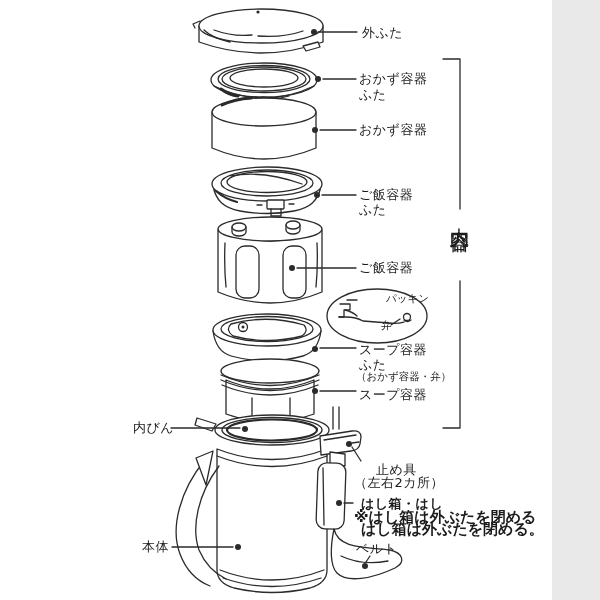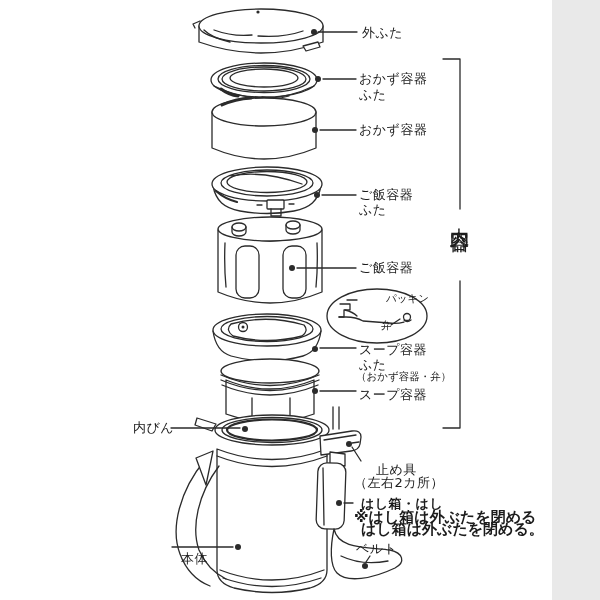--- a/index.html
+++ b/index.html
@@ -190,17 +190,17 @@
   <div class="lbl lbl-sm" style="left:356px;top:371px;">（おかず容器・弁）</div>
   <div class="lbl" style="left:359px;top:388px;">スープ容器</div>
   <div class="lbl" style="left:376px;top:463px;">止め具</div>
   <div class="lbl" style="left:354px;top:476px;">（左右2カ所）</div>
   <div class="lbl" style="left:361px;top:497px;font-weight:bold;">はし箱・はし</div>
   <div class="lbl lbl-xs" style="left:354px;top:512px;">※はし箱は外ぶたを閉める</div>
   <div class="lbl lbl-xs" style="left:361px;top:524px;">はし箱は外ぶたを閉める。</div>
   <div class="lbl" style="left:356px;top:542px;">ベルト</div>
 
   <div class="lbl" style="left:133px;top:421px;">内びん</div>
-  <div class="lbl" style="left:142px;top:552px;margin-left:39px;">本体</div>
+  <div class="lbl" style="left:142px;top:540px;">本体</div>
 
   <div class="lbl-vert" style="left:449px;top:212px;">内容器</div>
 
 </div>
 
 </body></html>

